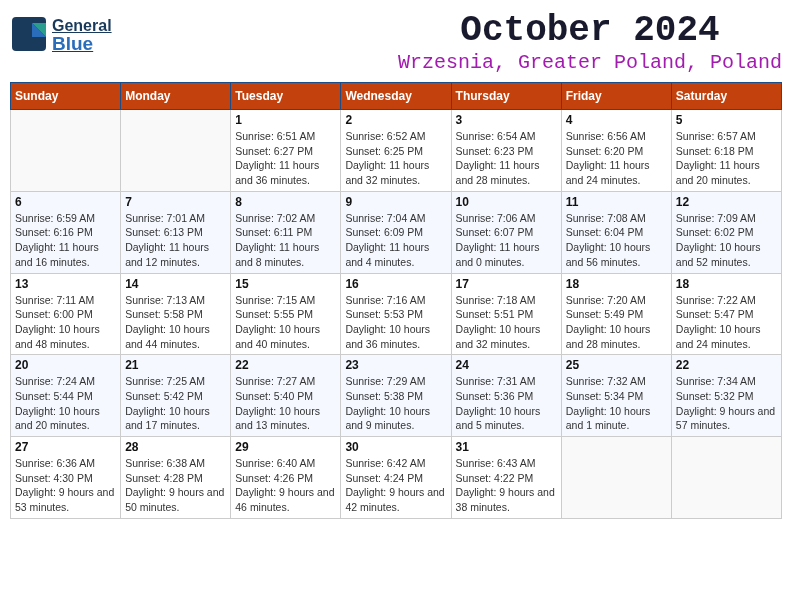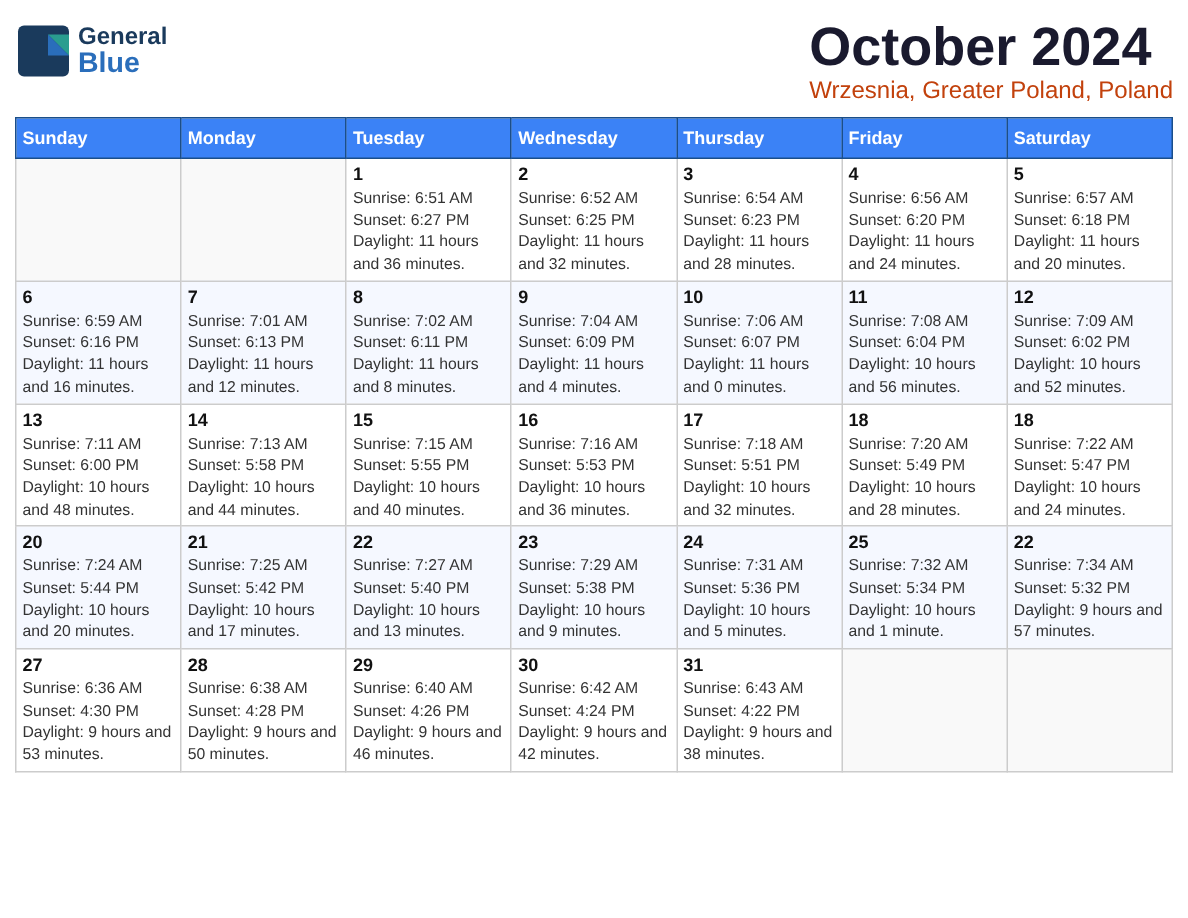--- a/index.html
+++ b/index.html
@@ -11,53 +11,54 @@
       padding: 10px;
     }
     .header-area {
       display: flex;
       justify-content: space-between;
       align-items: flex-start;
       margin-bottom: 8px;
     }
     .logo {
       display: flex;
-      align-items: center;
+      align-items: flex-end;
       font-size: 18px;
       font-weight: bold;
       color: #1a3a5c;
       margin-top: 5px;
+      text-decoration: underline;
     }
     .logo-icon {
       width: 38px;
       height: 38px;
       margin-right: 4px;
       position: relative;
     }
     .logo-text { line-height: 1; }
     .logo-text span { display: block; }
     .logo-text .general { font-size: 16px; }
     .logo-text .blue { color: #2a6ebb; font-size: 19px; }
-    .title-area { text-align: left; }
+    .title-area { text-align: center; font-family: Liberation Mono, monospace; }
     .month-title {
       font-size: 36px;
       font-weight: bold;
       color: #1a1a2e;
     }
     .location {
-      font-size: 16px;
-      color: #c2410c;
+      font-size: 20px;
+      color: #a21caf;
     }
     .calendar {
       width: 100%;
       border-collapse: collapse;
       font-size: 11px;
     }
     .calendar th {
-      background: #3b82f6;
+      background: #c2410c;
       color: white;
       padding: 6px 4px;
       text-align: left;
       font-size: 12px;
       border: 1px solid #1a4e8a;
       margin-top: 30px;
     }
     .calendar td {
       border: 1px solid #ccc;
       vertical-align: top;

